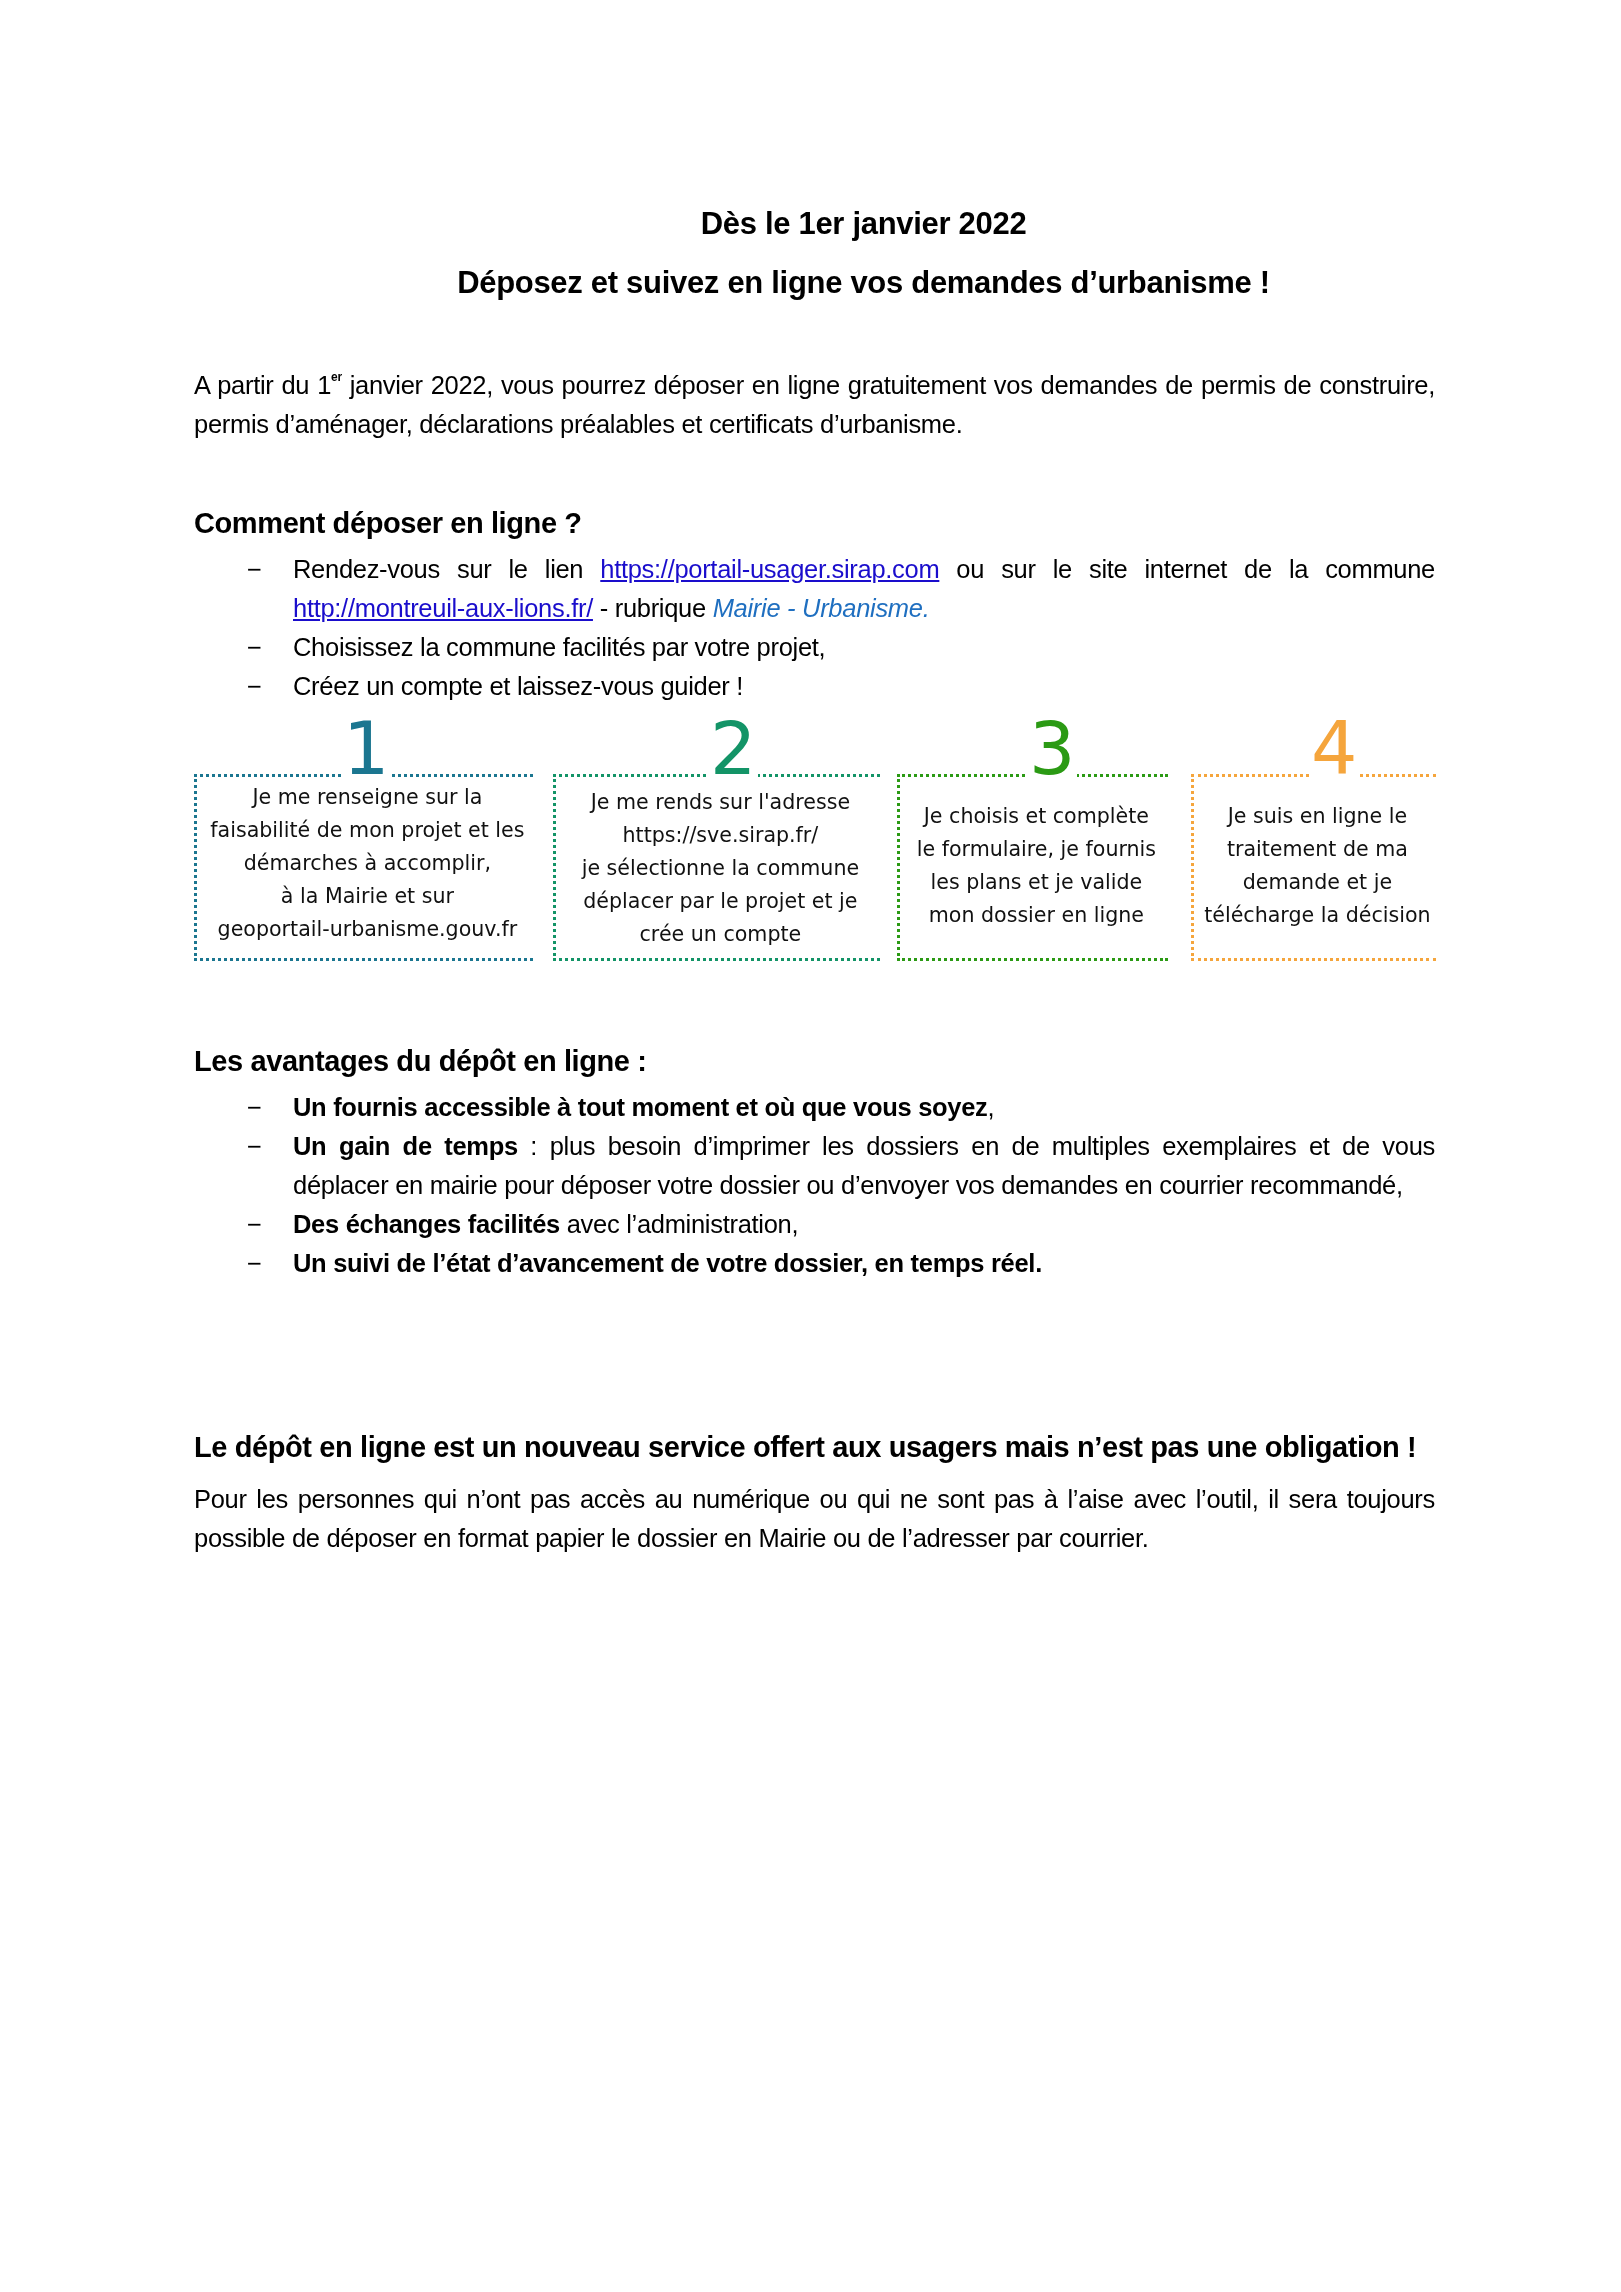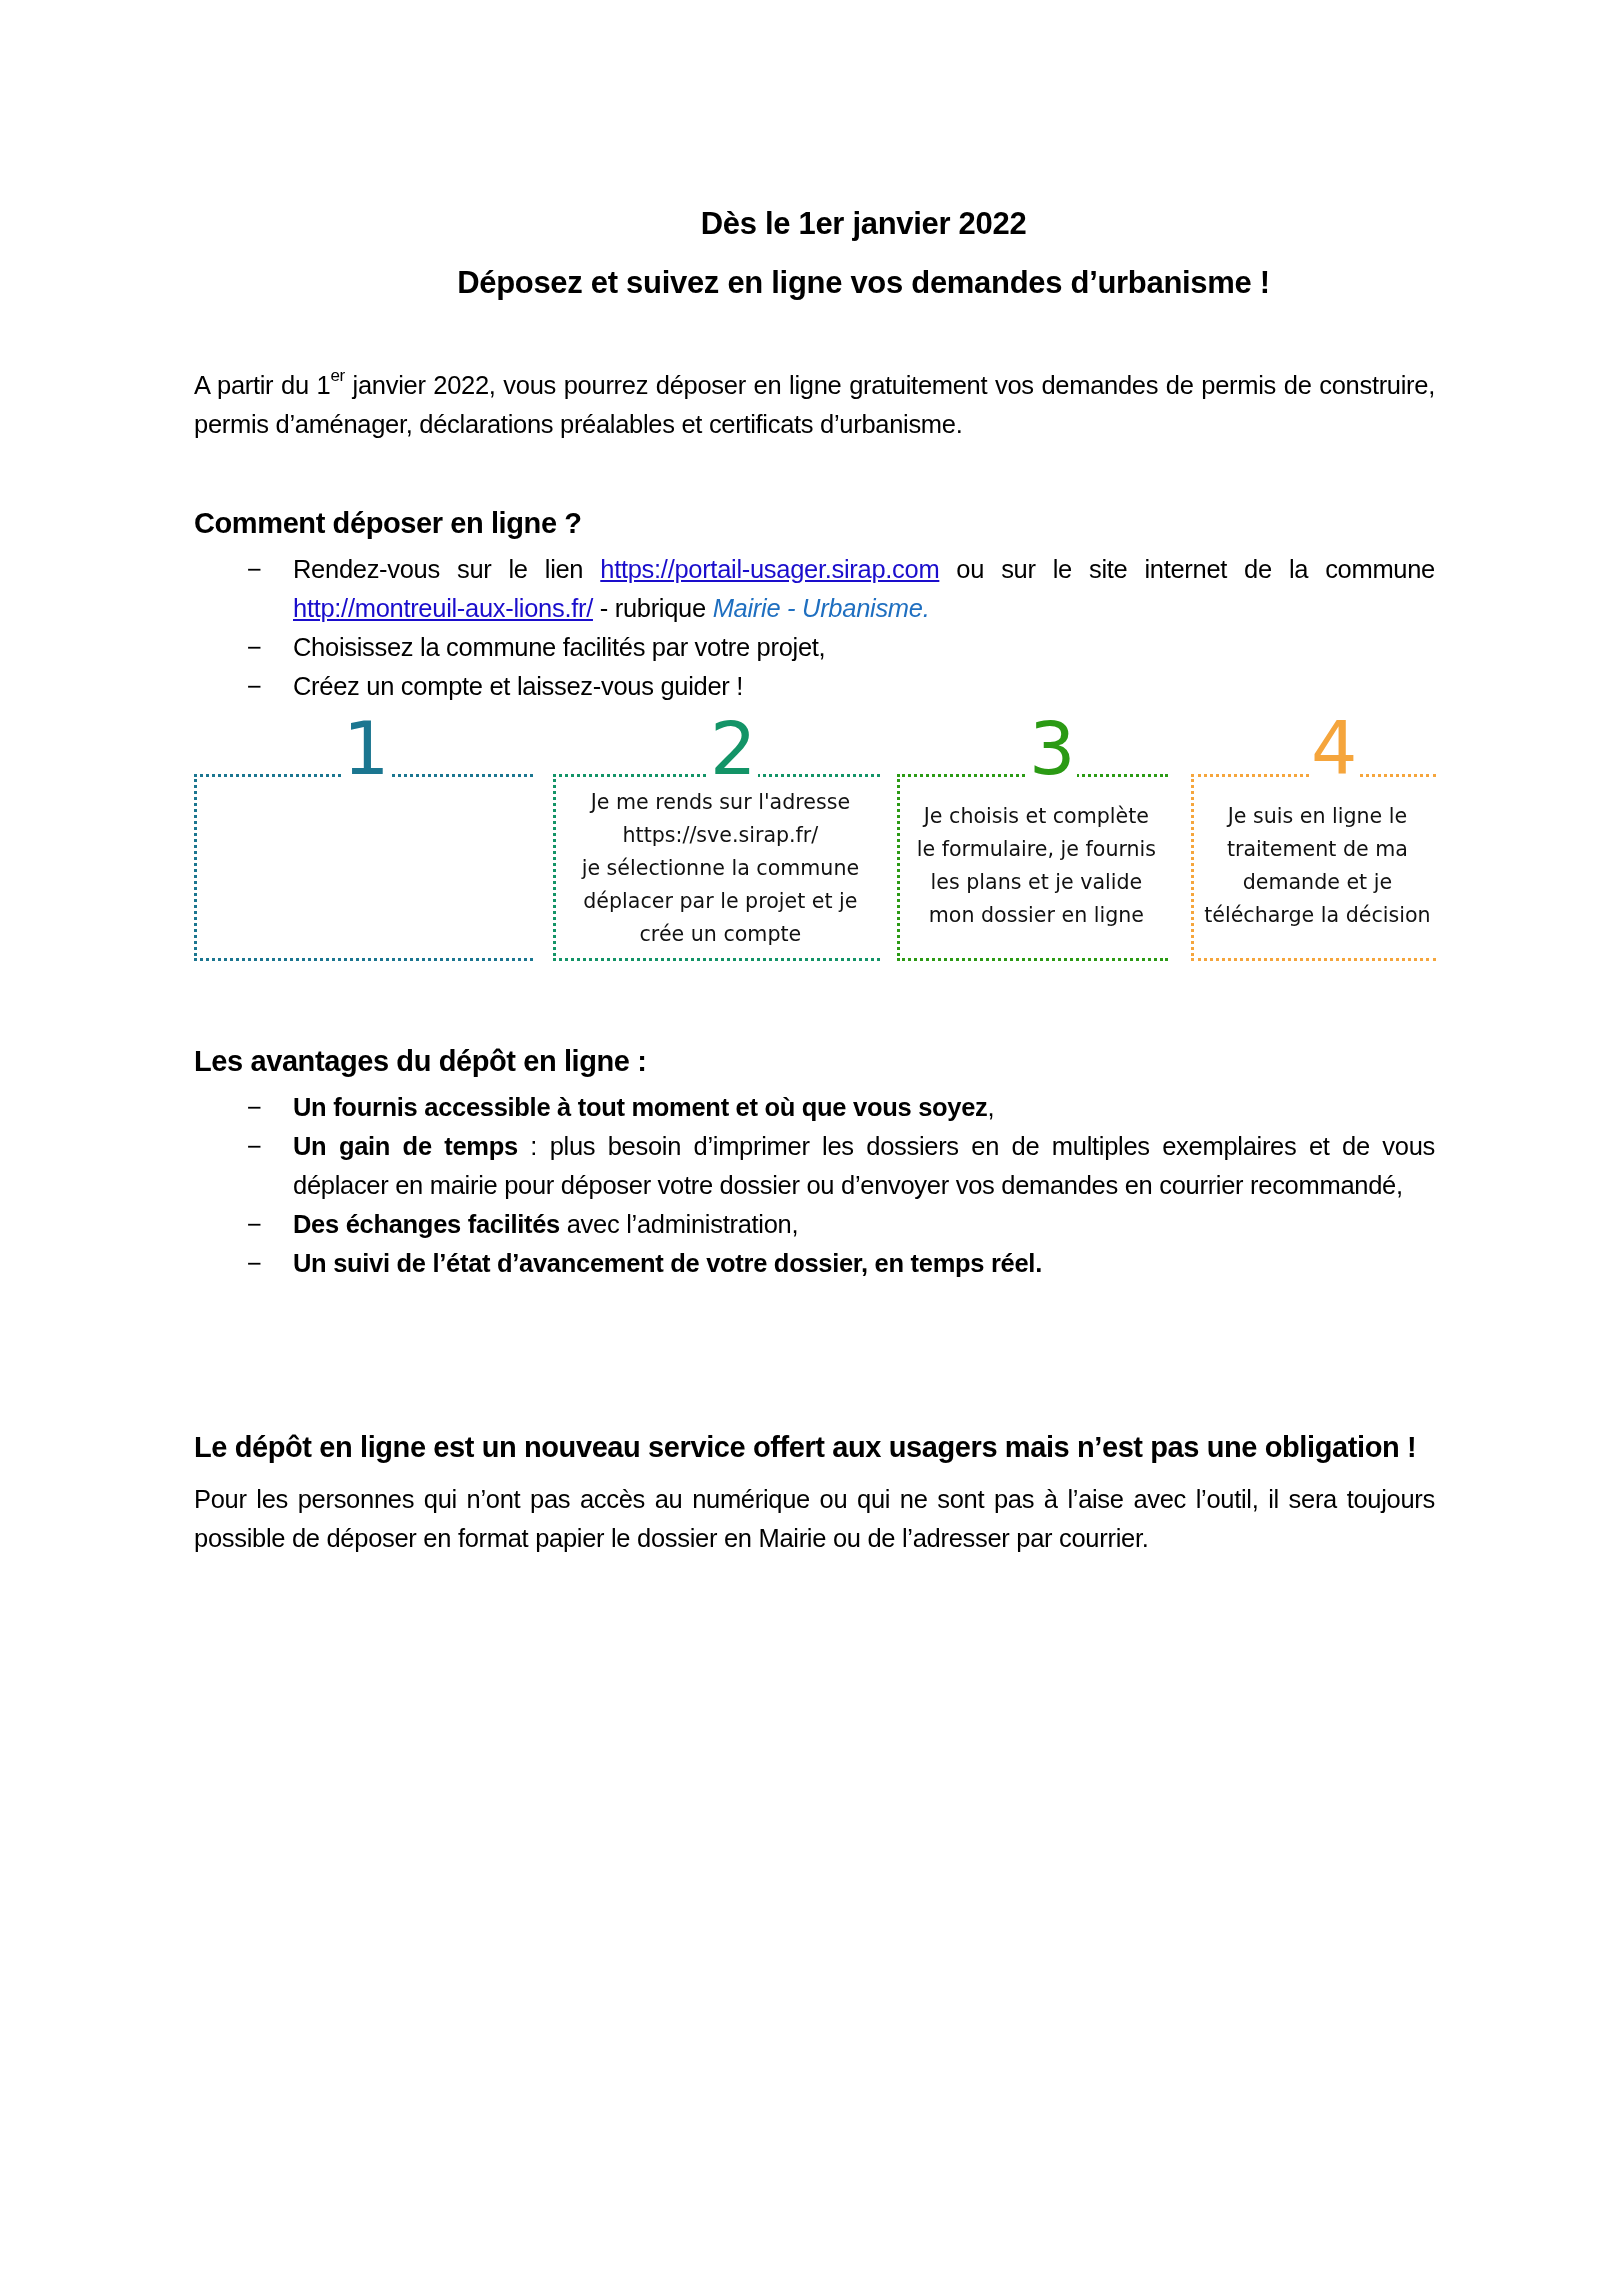--- a/index.html
+++ b/index.html
@@ -7,21 +7,21 @@
          font-family: "Liberation Sans", sans-serif; color: #000; }
   .page { position: absolute; left: 0; top: 0; width: 1621px; height: 2293px; }
 
   .title { position: absolute; left: 17px; width: 1621px; text-align: center;
            font-weight: bold; font-size: 31px; letter-spacing: -0.3px; padding-left: 36px; }
   #t1 { top: 206px; }
   #t2 { top: 265px; }
 
   .para { position: absolute; left: 194px; width: 1241px; font-size: 25.5px;
           line-height: 39px; text-align: justify; letter-spacing: -0.3px; }
-  .para sup { font-size: 17px; vertical-align: 12.7px; line-height: 0; }
+  .para sup { font-size: 12px; vertical-align: 12.7px; line-height: 0; font-weight: bold; }
 
   .heading { position: absolute; left: 194px; font-weight: bold; font-size: 29px; letter-spacing: -0.4px; }
 
   ul.dash { position: absolute; left: 194px; width: 1241px; margin: 0; padding: 0; list-style: none;
             font-size: 25.5px; line-height: 39px; letter-spacing: -0.3px; }
   ul.dash li { position: relative; padding-left: 99px; text-align: justify; }
   ul.dash li .dash-mark { position: absolute; left: 53px; top: 0; }
   a.link { color: #1a0dcc; text-decoration: underline; }
   .it-blue { color: #1f6fc0; font-style: italic; }
   b { font-weight: bold; }
@@ -75,20 +75,27 @@
       <span class="dash-mark">−</span><span>Choisissez la commune facilités par votre projet,</span>
     </li>
     <li>
       <span class="dash-mark">−</span><span>Créez un compte et laissez-vous guider !</span>
     </li>
   </ul>
 
   <div id="step1" class="step">
     <div class="box"></div>
     <div class="num">1</div>
+    <div class="txt">
+      <div>Je me renseigne sur la</div>
+      <div>faisabilité de mon projet et les</div>
+      <div>démarches à accomplir,</div>
+      <div>à la Mairie et sur</div>
+      <div>geoportail-urbanisme.gouv.fr</div>
+    </div>
   </div>
 
   <div id="step2" class="step">
     <div class="box"></div>
     <div class="num">2</div>
     <div class="txt">
       <div>Je me rends sur l'adresse</div>
       <div>https://sve.sirap.fr/</div>
       <div>je sélectionne la commune</div>
       <div>déplacer par le projet et je</div>

